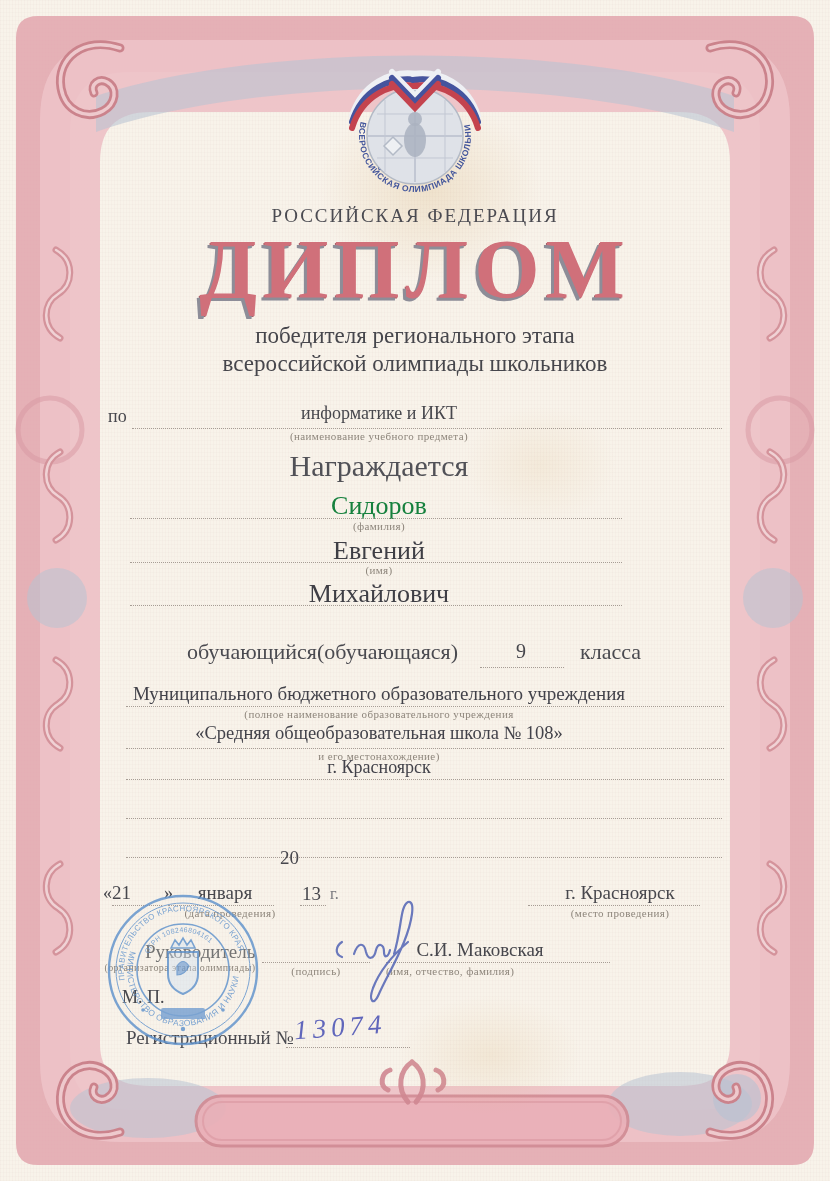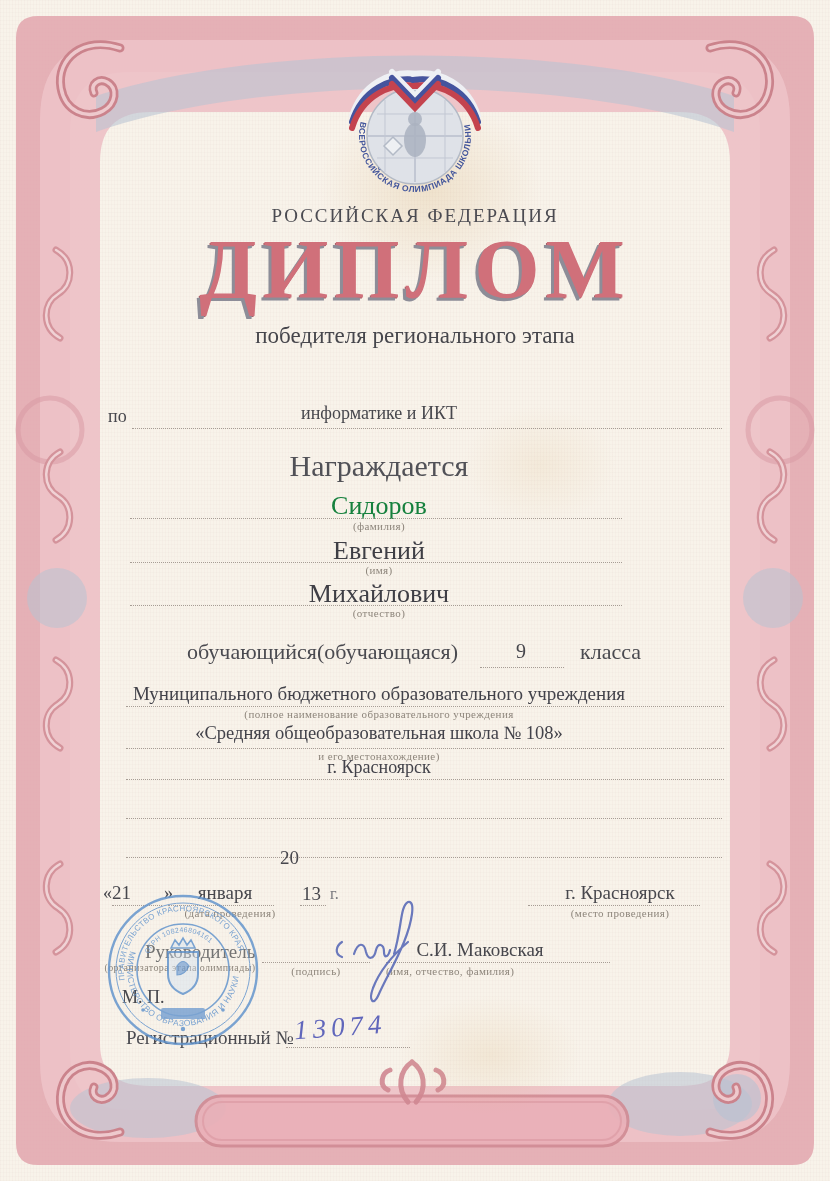--- a/index.html
+++ b/index.html
@@ -97,38 +97,39 @@
       <path d="M156,70 C146,38 118,24 91,28" stroke="#c4434e"></path>
       <path d="M70,14 L93,38 L116,14" stroke="#eef0f4"></path>
       <path d="M70,20 L93,44 L116,20" stroke="#45549e"></path>
       <path d="M70,26 L93,50 L116,26" stroke="#c4434e"></path>
     </g>
   </svg>
 
   <div class="t b full" style="top:206px;font-size:19px;letter-spacing:2px;color:#4b4b52">РОССИЙСКАЯ ФЕДЕРАЦИЯ</div>
   <div class="t title full" style="top:226px">ДИПЛОМ</div>
   <div class="t b full" style="top:324px;font-size:23px;color:#46464c">победителя регионального этапа</div>
+  <div class="t b full" style="top:352px;font-size:23px;color:#46464c">всероссийской олимпиады школьников</div>
 
   <div class="t b" style="left:108px;top:407px;font-size:18px">по</div>
   <div class="t ctr" style="top:404px;font-size:18px">информатике и ИКТ</div>
   <div class="rule" style="left:132px;width:590px;top:428px"></div>
+  <div class="t cap ctr" style="top:431px">(наименование учебного предмета)</div>
 
   <div class="t b ctr" style="top:450px;font-size:30px;color:#515157">Награждается</div>
 
   <div class="t b ctr" style="top:492px;font-size:26px;color:#15803d">Сидоров</div>
   <div class="rule" style="left:130px;width:492px;top:518px"></div>
   <div class="t cap ctr" style="top:521px">(фамилия)</div>
 
   <div class="t b ctr" style="top:537px;font-size:26px;color:#3e3e45">Евгений</div>
   <div class="rule" style="left:130px;width:492px;top:562px"></div>
   <div class="t cap ctr" style="top:565px">(имя)</div>
 
   <div class="t b ctr" style="top:580px;font-size:26px;color:#3e3e45">Михайлович</div>
   <div class="rule" style="left:130px;width:492px;top:605px"></div>
-  <div class="t cap ctr" style="top:608px">(отчество)</div>
 
   <div class="t b" style="left:187px;top:640px;font-size:22px;color:#4a4a50">обучающийся(обучающаяся)</div>
   <div class="t b" style="left:478px;width:86px;text-align:center;top:641px;font-size:20px">9</div>
   <div class="rule" style="left:480px;width:84px;top:667px"></div>
   <div class="t b" style="left:580px;top:640px;font-size:22px;color:#4a4a50">класса</div>
 
   <div class="t b ctr" style="top:684px;font-size:19px;color:#42424a">Муниципального бюджетного образовательного учреждения</div>
   <div class="rule" style="left:126px;width:598px;top:706px"></div>
   <div class="t cap ctr" style="top:709px">(полное наименование образовательного учреждения</div>
 

